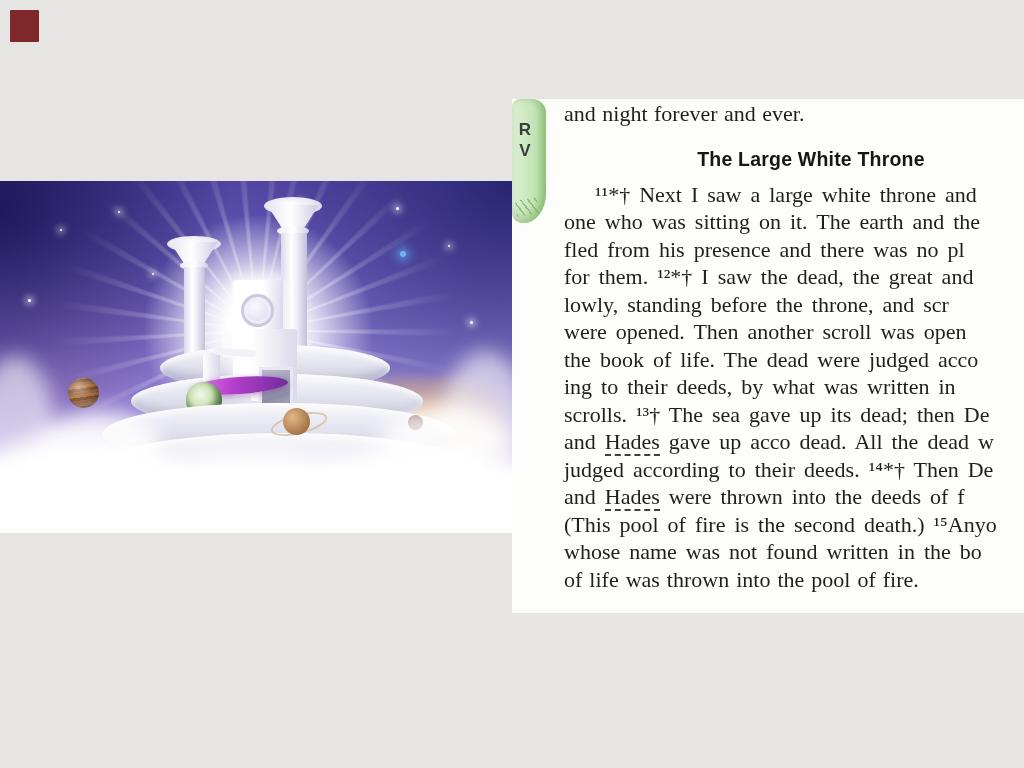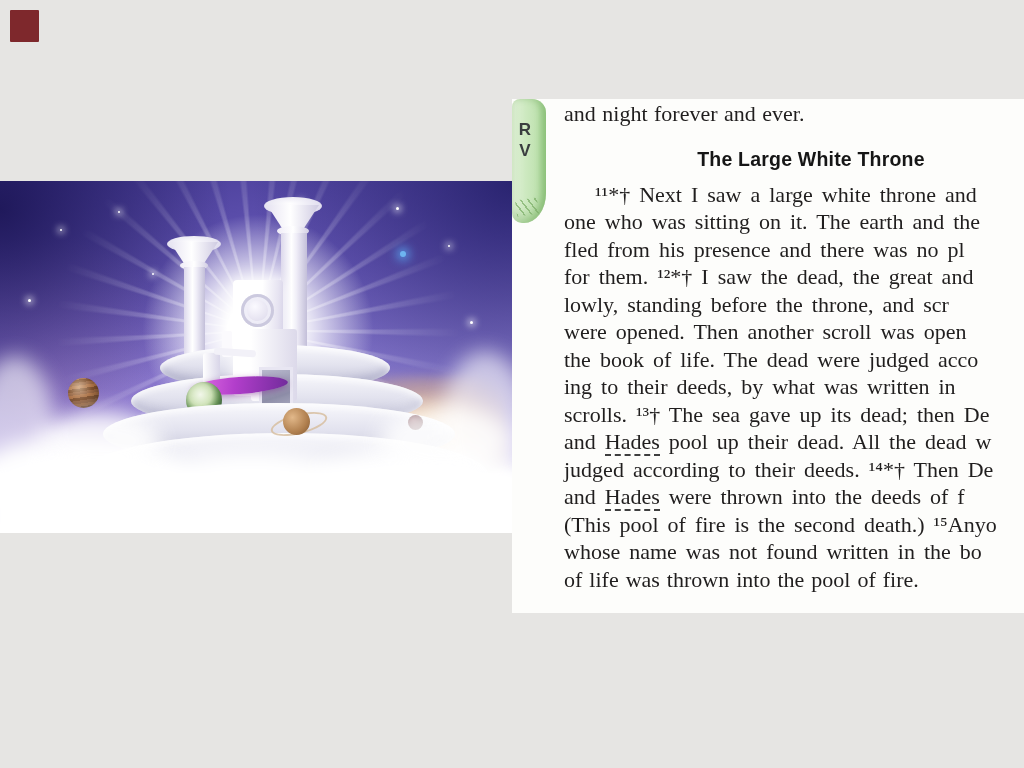--- a/index.html
+++ b/index.html
@@ -182,20 +182,20 @@
     <div id="section-heading">The Large White Throne</div>
     <div class="line indent">¹¹*† Next I saw a large white throne and</div>
     <div class="line">one who was sitting on it. The earth and the</div>
     <div class="line">fled from his presence and there was no pl</div>
     <div class="line">for them. ¹²*† I saw the dead, the great and</div>
     <div class="line">lowly, standing before the throne, and scr</div>
     <div class="line">were opened. Then another scroll was open</div>
     <div class="line">the book of life. The dead were judged acco</div>
     <div class="line">ing to their deeds, by what was written in</div>
     <div class="line">scrolls. ¹³† The sea gave up its dead; then De</div>
-    <div class="line"><span>and </span><span class="hades">Hades</span><span> pool up their dead. All the dead w</span></div>
+    <div class="line"><span>and </span><span class="hades">Hades</span><span> gave up acco dead. All the dead w</span></div>
     <div class="line">judged according to their deeds. ¹⁴*† Then De</div>
     <div class="line"><span>and </span><span class="hades">Hades</span><span> were thrown into the deeds of f</span></div>
     <div class="line">(This pool of fire is the second death.) ¹⁵Anyo</div>
     <div class="line">whose name was not found written in the bo</div>
     <div class="line last-line">of life was thrown into the pool of fire.</div>
   </div>
 </div>
 
 </body></html>

